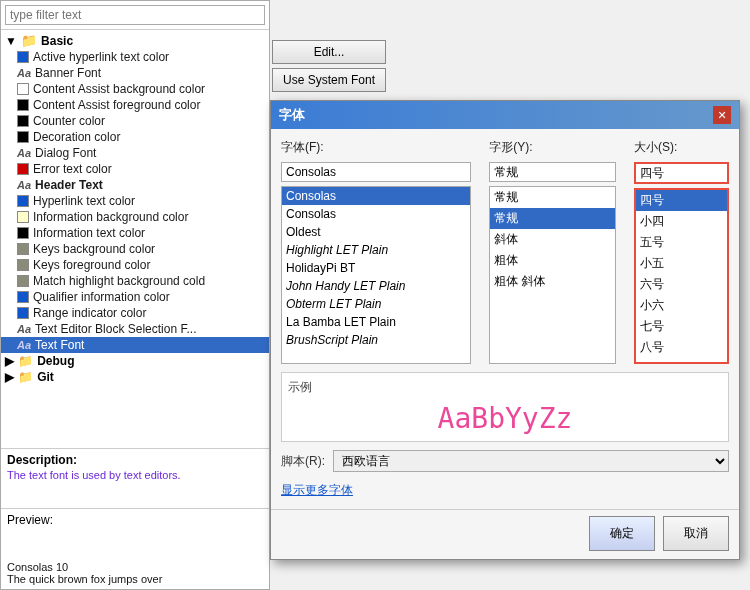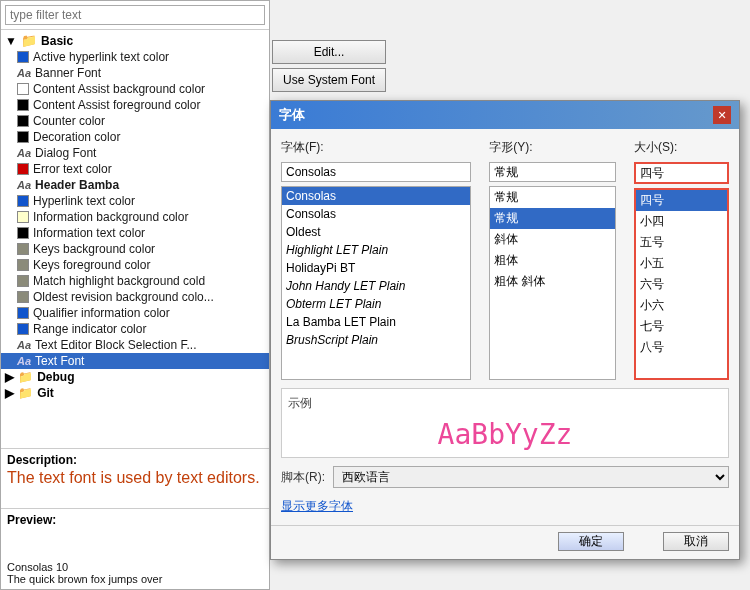--- a/index.html
+++ b/index.html
@@ -84,32 +84,32 @@
       padding: 4px 6px;
       min-height: 60px;
       background: #fff;
     }
     .description-title {
       font-weight: bold;
       margin-bottom: 2px;
       font-size: 12px;
     }
     .description-text {
-      font-size: 16px;
-      color: #c2410c;
+      font-size: 11px;
+      color: #6d28d9;
     }
 
     .preview-area {
       border-top: 1px solid #ccc;
       padding: 4px 6px;
       background: #fff;
       min-height: 80px;
     }
     .preview-title {
-      font-weight: bold;
+      font-weight: normal;
       margin-bottom: 10px;
     }
     .preview-content {
       font-family: Liberation Sans, sans-serif;
       font-size: 11px;
       color: #111;
       margin-top: 34px;
     }
 
     
@@ -269,27 +269,26 @@
     }
 
     .dialog-footer {
       display: flex;
       justify-content: flex-end;
       gap: 8px;
       padding: 6px 10px 8px;
       border-top: 1px solid #ccc;
     }
     .footer-btn {
-      padding: 0 20px;
+      padding: 8px 20px;
       font-size: 12px;
       border: 1px solid #888;
       background: linear-gradient(to bottom, #f8f8f8, #e0e0e0);
       cursor: pointer;
       min-width: 60px;
-      margin-left: 31px;
     }
     .footer-btn.ok-btn {
       background: linear-gradient(to bottom, #e8f0ff, #c5d0f0);
     }
   </style>
 </head>
 <body>
 
 <div class="left-panel">
   <div class="filter-bar">
@@ -331,21 +330,21 @@
     <div class="tree-item">
       <span class="aa-label">Aa</span>
       <span>Dialog Font</span>
     </div>
     <div class="tree-item">
       <span class="color-swatch" style="background:#cc0000;"></span>
       <span>Error text color</span>
     </div>
     <div class="tree-item">
       <span class="aa-label">Aa</span>
-      <span style="font-weight:bold;">Header Bamba</span>
+      <span style="font-weight:bold;">Header Text</span>
     </div>
     <div class="tree-item">
       <span class="color-swatch" style="background:#1155cc;"></span>
       <span>Hyperlink text color</span>
     </div>
     <div class="tree-item">
       <span class="color-swatch" style="background:#ffffcc; border:1px solid #888;"></span>
       <span>Information background color</span>
     </div>
     <div class="tree-item">
@@ -356,24 +355,20 @@
       <span class="color-swatch" style="background:#8B8B7A;"></span>
       <span>Keys background color</span>
     </div>
     <div class="tree-item">
       <span class="color-swatch" style="background:#8B8B7A;"></span>
       <span>Keys foreground color</span>
     </div>
     <div class="tree-item">
       <span class="color-swatch" style="background:#8B8B7A;"></span>
       <span>Match highlight background cold</span>
-    </div>
-    <div class="tree-item">
-      <span class="color-swatch" style="background:#8B8B7A;"></span>
-      <span>Oldest revision background colo...</span>
     </div>
     <div class="tree-item">
       <span class="color-swatch" style="background:#1155cc;"></span>
       <span>Qualifier information color</span>
     </div>
     <div class="tree-item">
       <span class="color-swatch" style="background:#1155cc;"></span>
       <span>Range indicator color</span>
     </div>
     <div class="tree-item">

